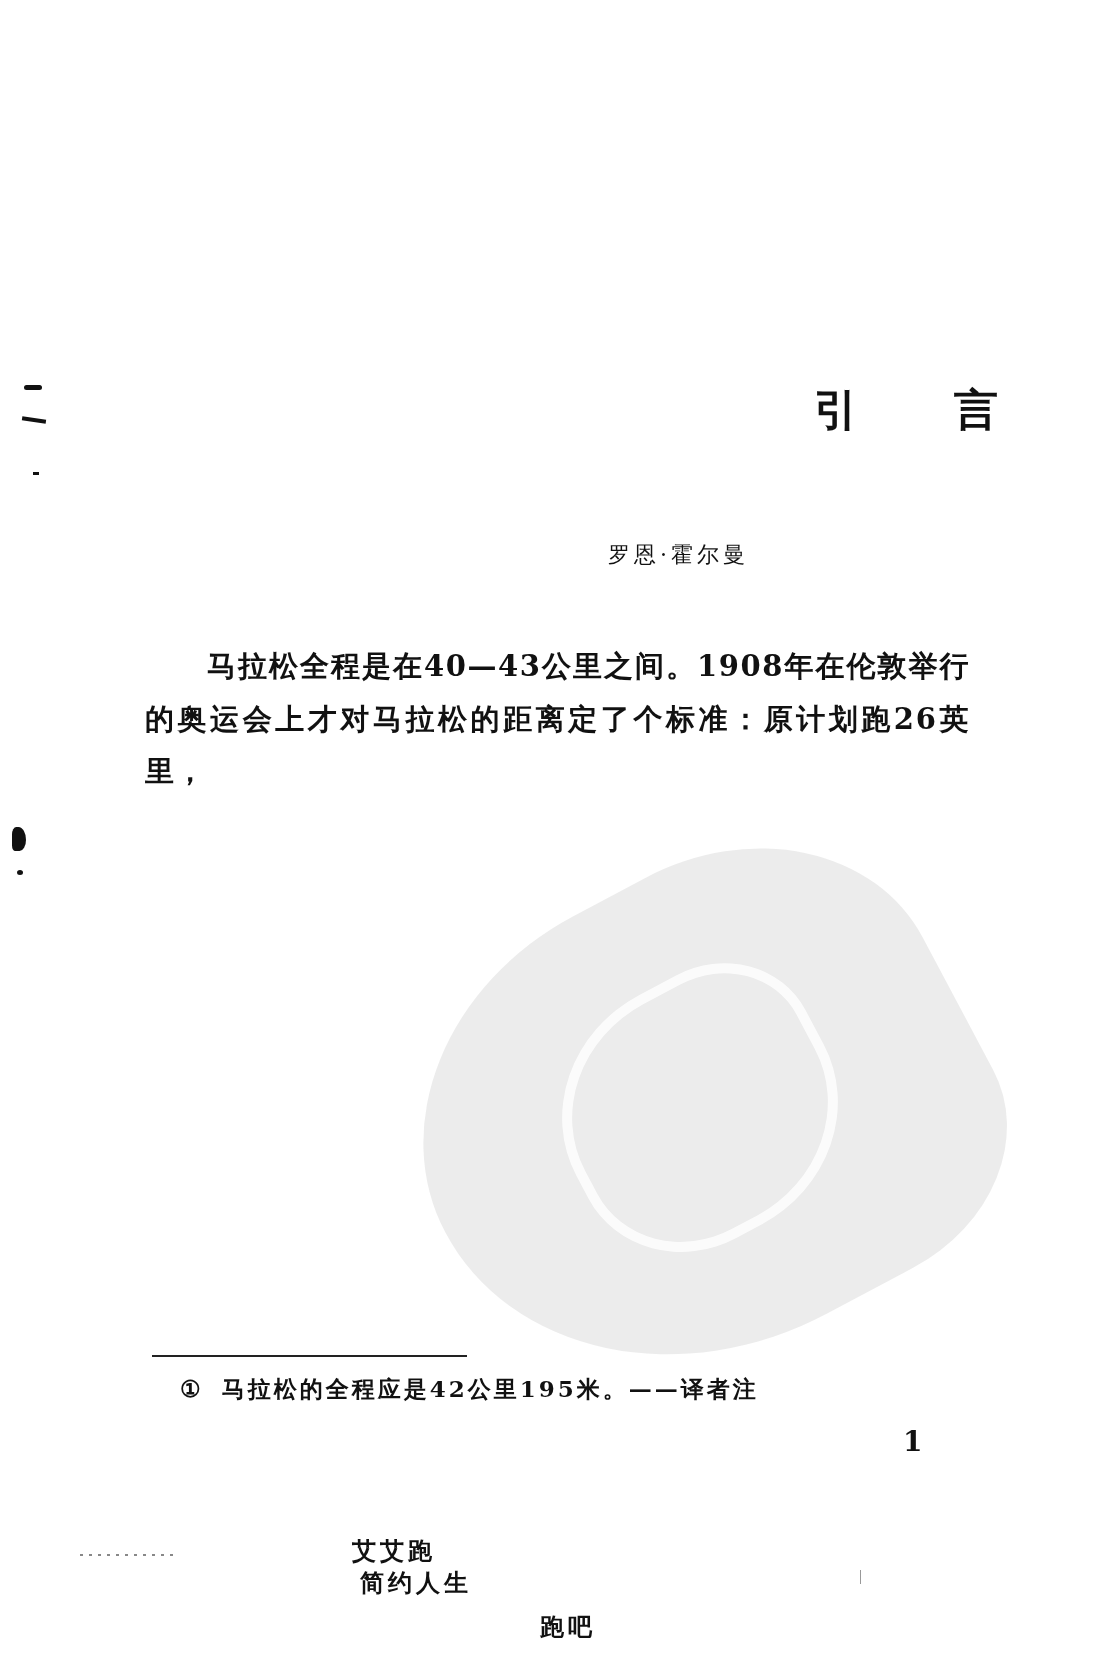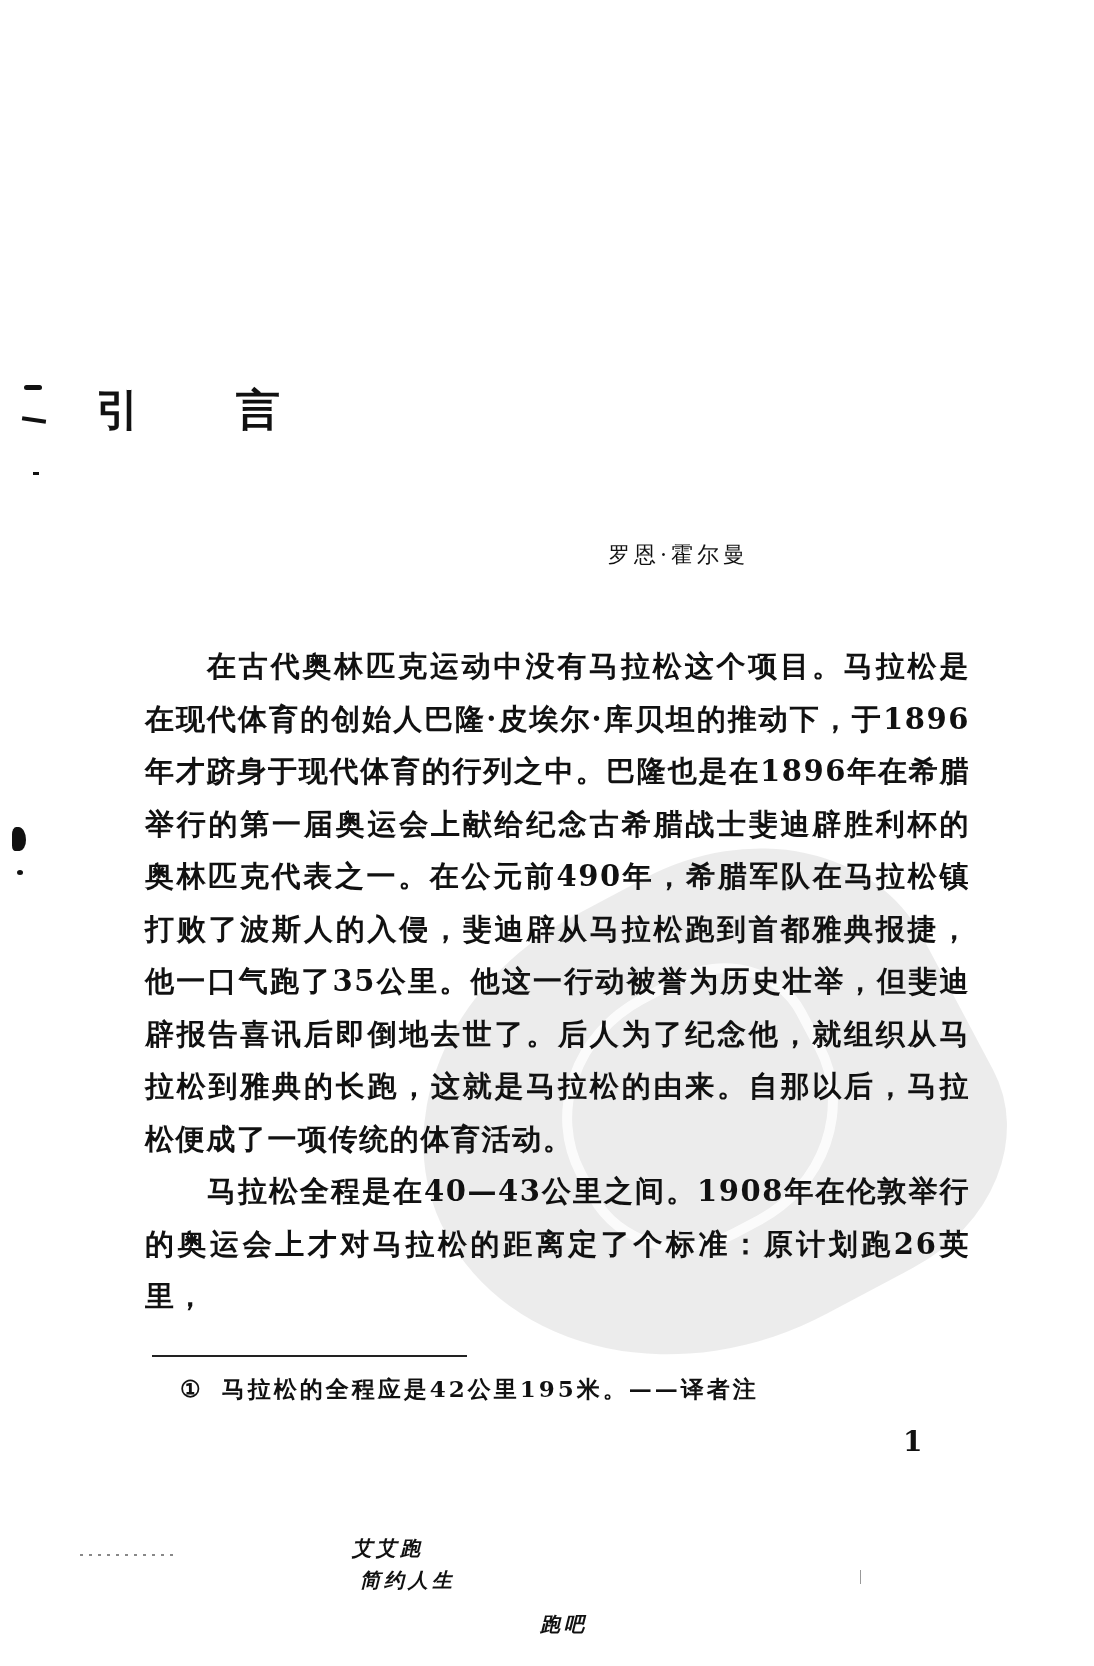--- a/index.html
+++ b/index.html
@@ -11,21 +11,21 @@
       position: absolute; left: 420px; top: 880px; width: 560px; height: 470px;
       background: #e6e6e6; border-radius: 48% 40% 30% 55%;
       transform: rotate(-28deg); opacity: 0.75;
     }
     .watermark-mark {
       position: absolute; left: 560px; top: 980px; width: 260px; height: 240px;
       border: 10px solid #ffffff; border-radius: 50% 35% 50% 40%;
       transform: rotate(-28deg); opacity: 0.8;
     }
     .page-title {
-      position: absolute; top: 352px; left: 0; width: 1094px; text-align: left;
+      position: absolute; top: 352px; left: 0; width: 1094px; text-align: right;
       font-size: 44px; letter-spacing: 96px; text-indent: 96px; font-weight: bold;
     }
     .author {
       position: absolute; top: 540px; left: 608px; font-size: 22px; letter-spacing: 4px;
     }
     .body-text {
       position: absolute; top: 640px; left: 145px; width: 825px;
       font-size: 29px; line-height: 52.5px; letter-spacing: 1.6px; text-align: justify;
       font-weight: bold;
     }
@@ -35,21 +35,21 @@
       position: absolute; top: 1355px; left: 152px; width: 315px; height: 2px; background: #222;
     }
     .footnote {
       position: absolute; top: 1374px; left: 180px; font-size: 23px; letter-spacing: 3px; font-weight: bold;
     }
     .fn-mark { margin-right: 18px; }
     .page-number {
       position: absolute; top: 1425px; left: 903px; font-size: 28px; font-weight: bold;
     }
     .stamp {
-      position: absolute; font-size: 20px; font-style: italic; font-weight: bold; letter-spacing: 4px;
+      position: absolute; font-size: 24px; font-weight: bold; letter-spacing: 4px;
       font-family: "DejaVu Sans", sans-serif;
     }
     .stamp-1 { top: 1535px; left: 352px; }
     .stamp-2 { top: 1567px; left: 360px; }
     .stamp-3 { top: 1567px; left: 540px; margin-top: 44px; }
     .scan-mark { position: absolute; background: #111; }
     .dots { position: absolute; top: 1554px; left: 80px; width: 95px; height: 2px;
       background: repeating-linear-gradient(90deg, #888 0 3px, transparent 3px 9px); }
     .tick { position: absolute; top: 1570px; left: 860px; width: 1px; height: 14px; background: #999; }
   </style>
@@ -63,21 +63,20 @@
 <div class="scan-mark" style="top:418px;left:22px;width:24px;height:4px;transform:rotate(8deg);"></div>
 <div class="scan-mark" style="top:472px;left:33px;width:6px;height:3px;"></div>
 <div class="scan-mark" style="top:827px;left:12px;width:14px;height:24px;border-radius:40% 70% 60% 30%;"></div>
 <div class="scan-mark" style="top:870px;left:17px;width:6px;height:5px;border-radius:50%;"></div>
 
 <h1 class="page-title">引言</h1>
 
 <div class="author">罗恩·霍尔曼</div>
 
 <div class="body-text">
-  <p class="para">在古代奥林匹克运动中没有马拉松这个项目。马拉松是在现代体育的创始人巴隆·皮埃尔·库贝坦的推动下，于1896年才跻身于现代体育的行列之中。巴隆也是在1896年在希腊举行的第一届奥运会上献给纪念古希腊战士斐迪辟胜利杯的奥林匹克代表之一。在公元前490年，希腊军队在马拉松镇打败了波斯人的入侵，斐迪辟从马拉松跑到首都雅典报捷，他一口气跑了35公里。他这一行动被誉为历史壮举，但斐迪辟报告喜讯后即倒地去世了。后人为了纪念他，就组织从马拉松到雅典的长跑，这就是马拉松的由来。自那以后，马拉松便成了一项传统的体育活动。</p>
   <p class="para">马拉松全程是在40—43公里之间。1908年在伦敦举行的奥运会上才对马拉松的距离定了个标准：原计划跑26英里，</p>
 </div>
 
 <div class="footnote-rule"></div>
 <div class="footnote">
   <span class="fn-mark">①</span><span>马拉松的全程应是42公里195米。——译者注</span>
 </div>
 
 <div class="page-number">1</div>
 

